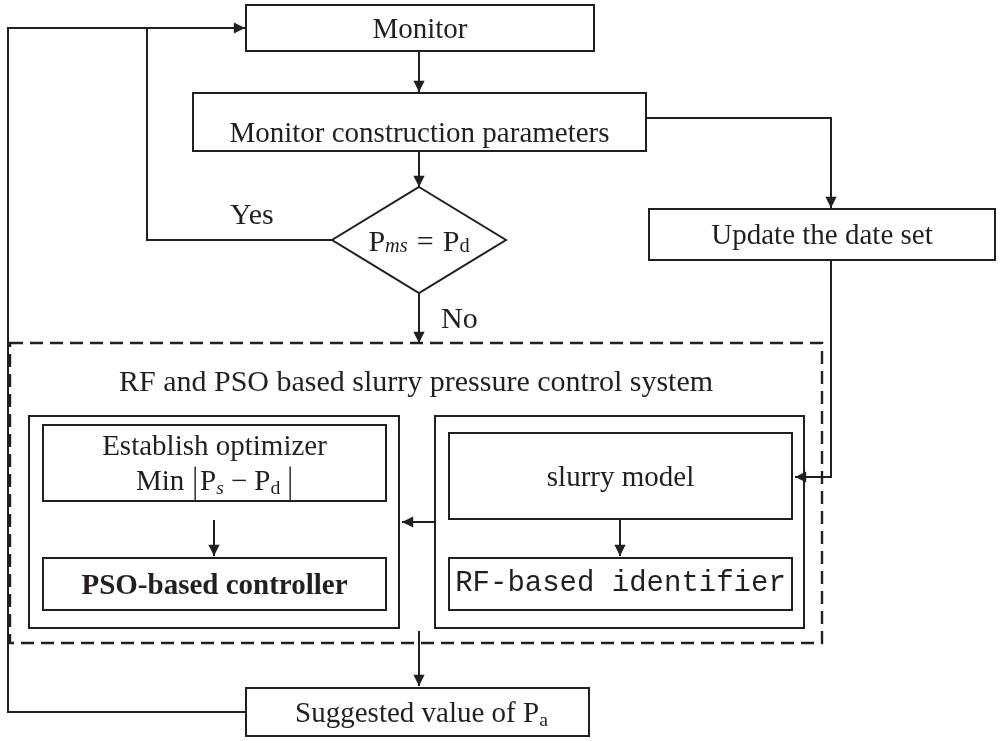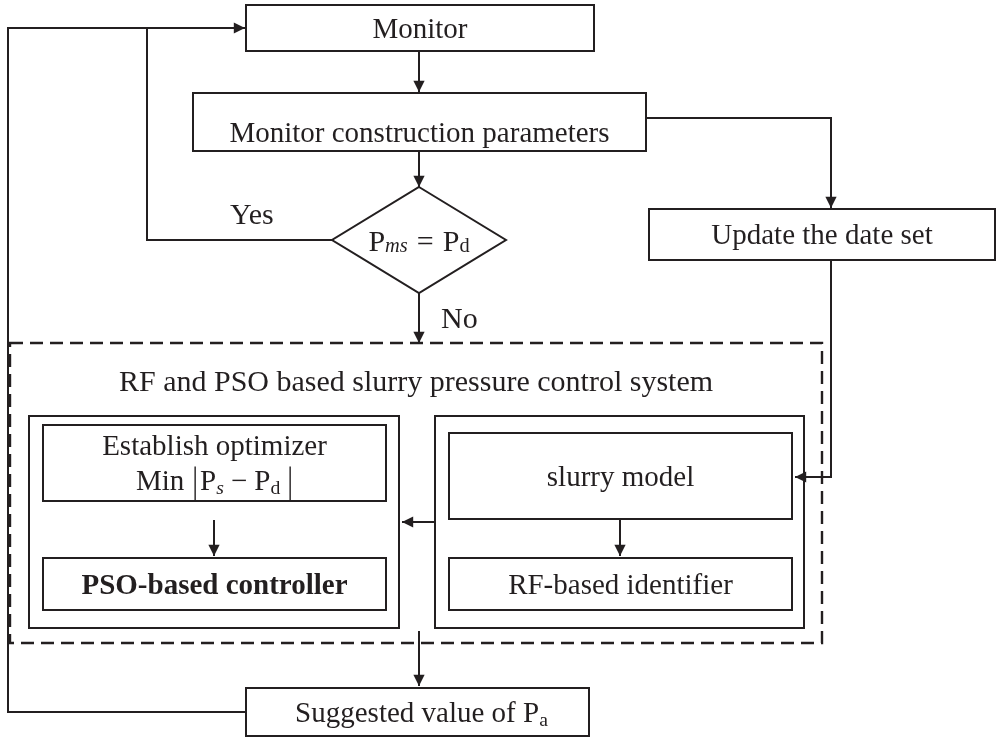--- a/index.html
+++ b/index.html
@@ -161,21 +161,21 @@
   <div class="box" style="left:42px; top:557px; width:345px; height:54px;font-weight:bold;">
     <span>PSO-based controller</span>
   </div>
 
   <div class="group" style="left:434px; top:415px; width:371px; height:214px;"></div>
 
   <div class="box" style="left:448px; top:432px; width:345px; height:88px;">
     <span>slurry model</span>
   </div>
 
-  <div class="box" style="left:448px; top:557px; width:345px; height:54px;">
+  <div class="box" style="left:448px; top:557px; width:345px; height:54px;font-family:Liberation Mono, monospace;">
     <span>RF-based identifier</span>
   </div>
 
   <div class="box" style="left:245px; top:687px; width:345px; height:50px;padding-left:8px;">
     <span>
       <span>Suggested value of P</span><span class="sb">a</span>
     </span>
   </div>
 
 </div>

